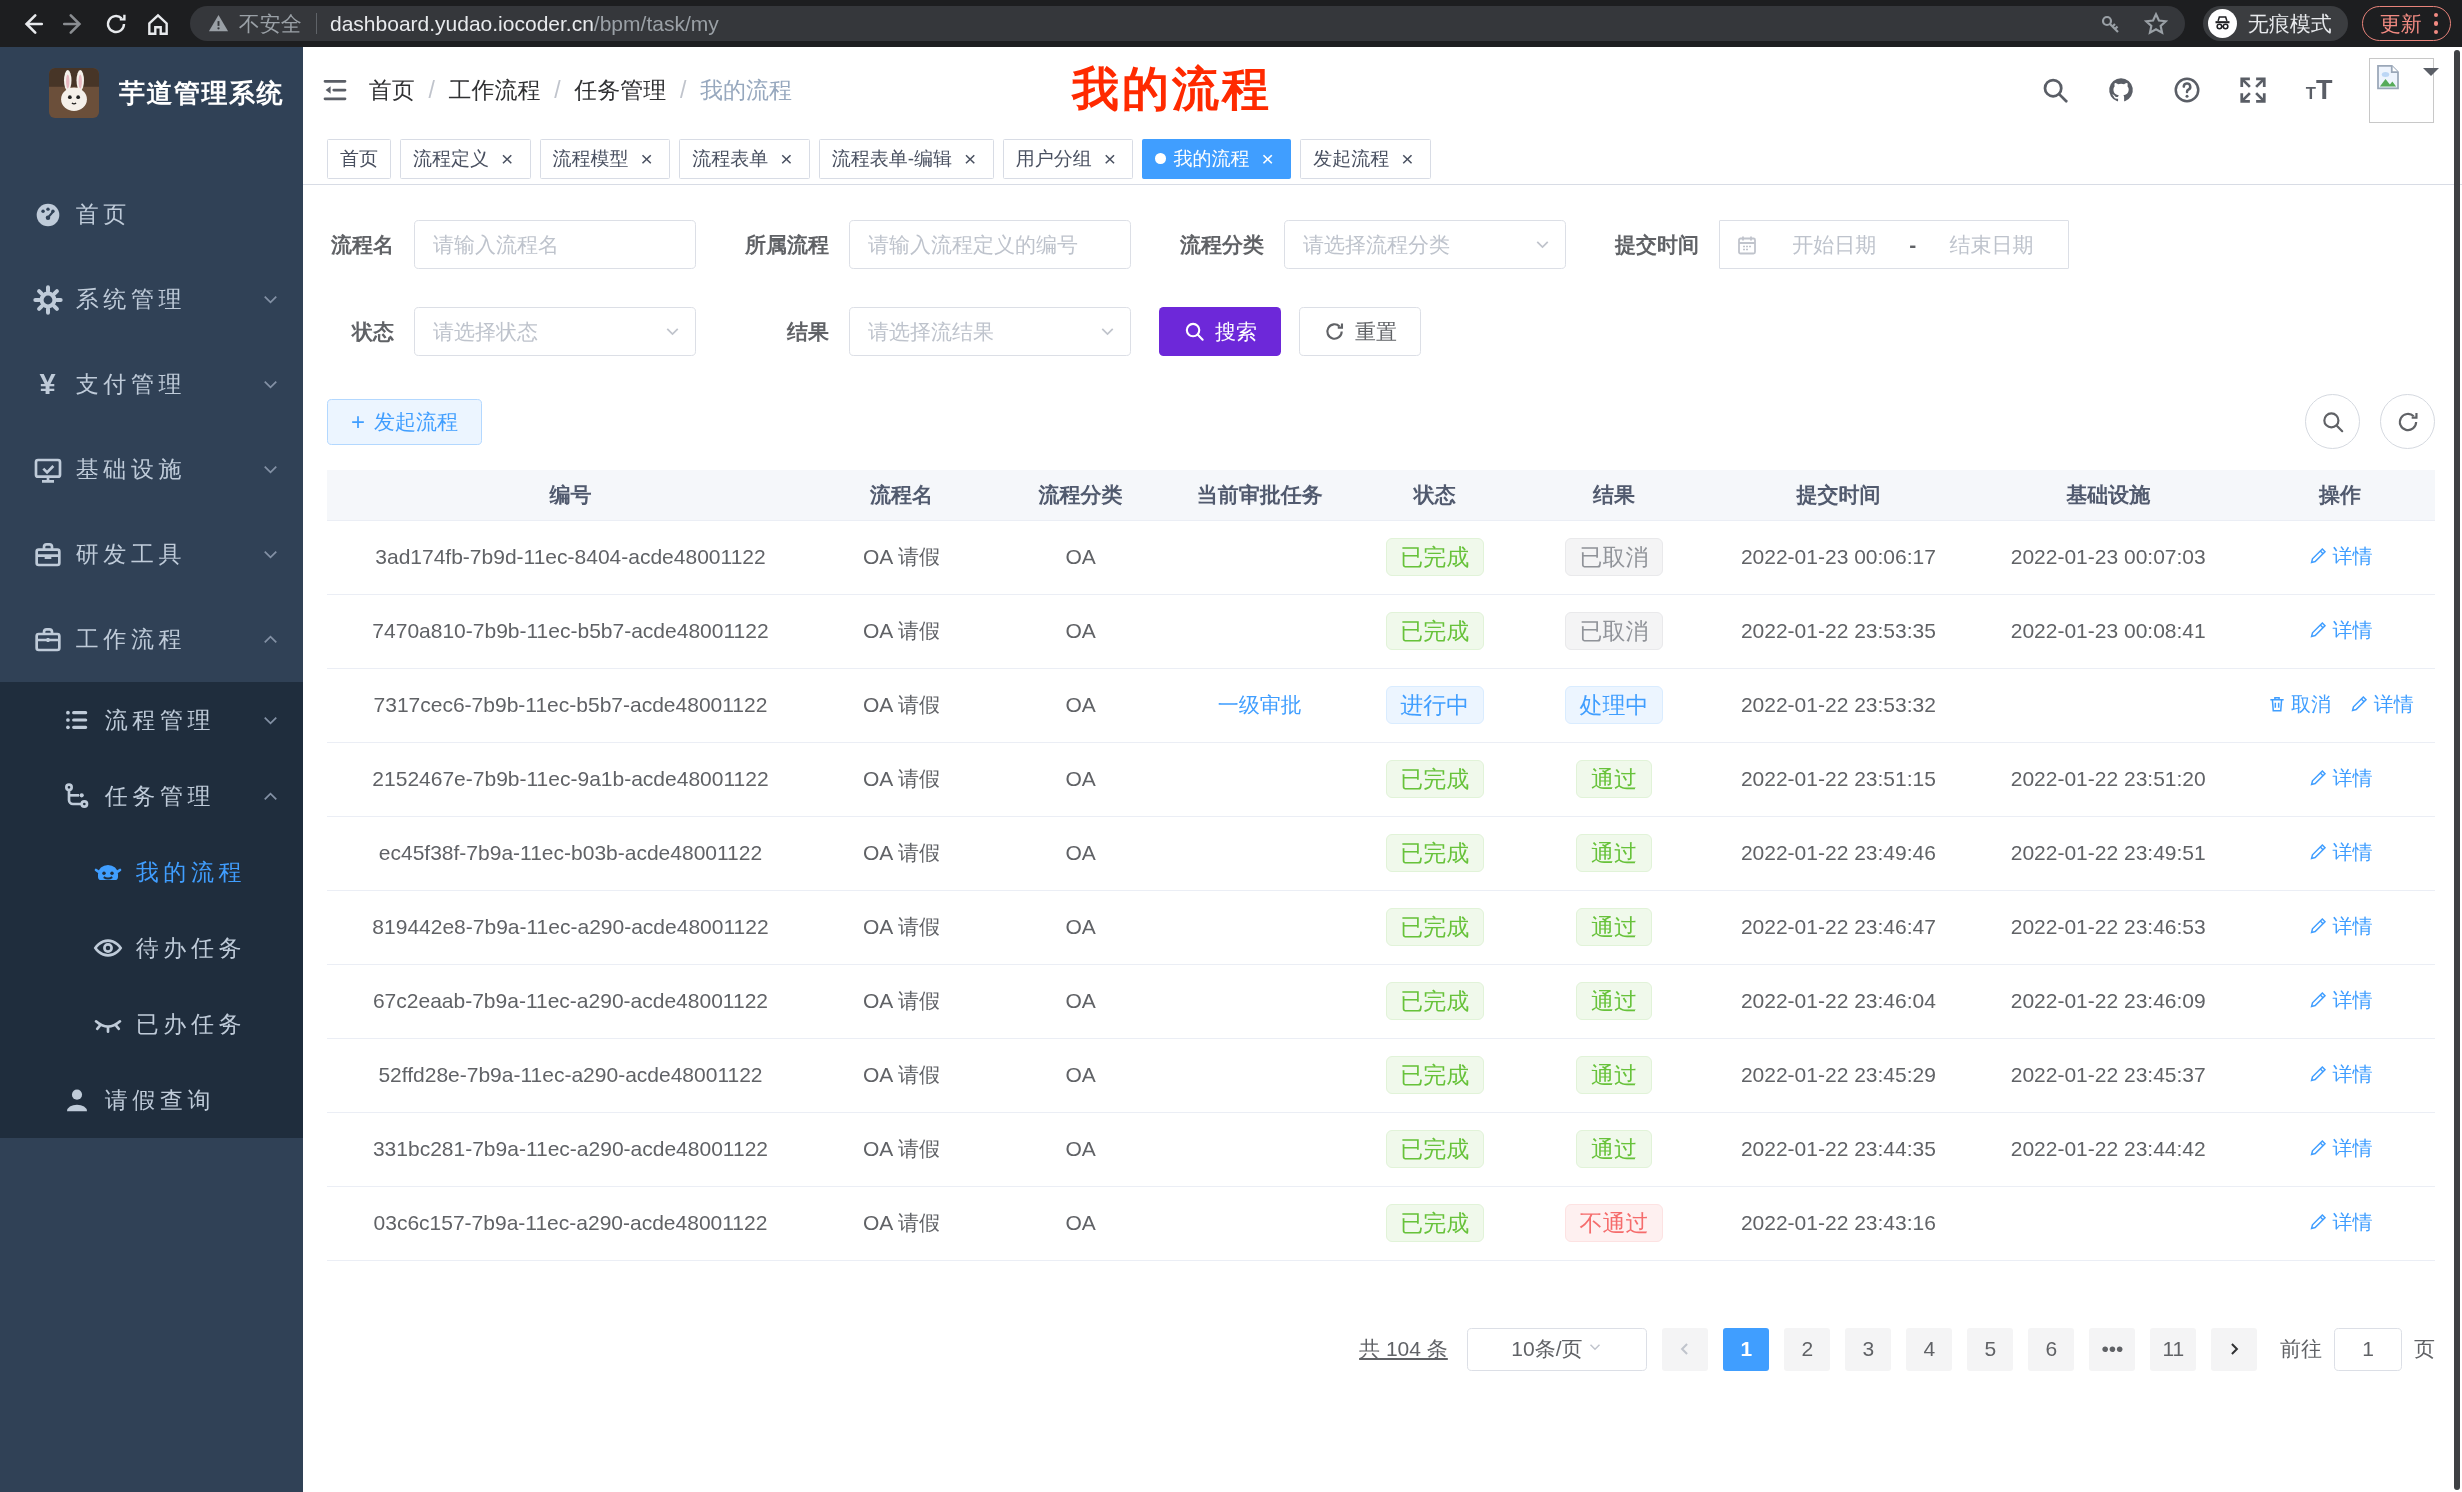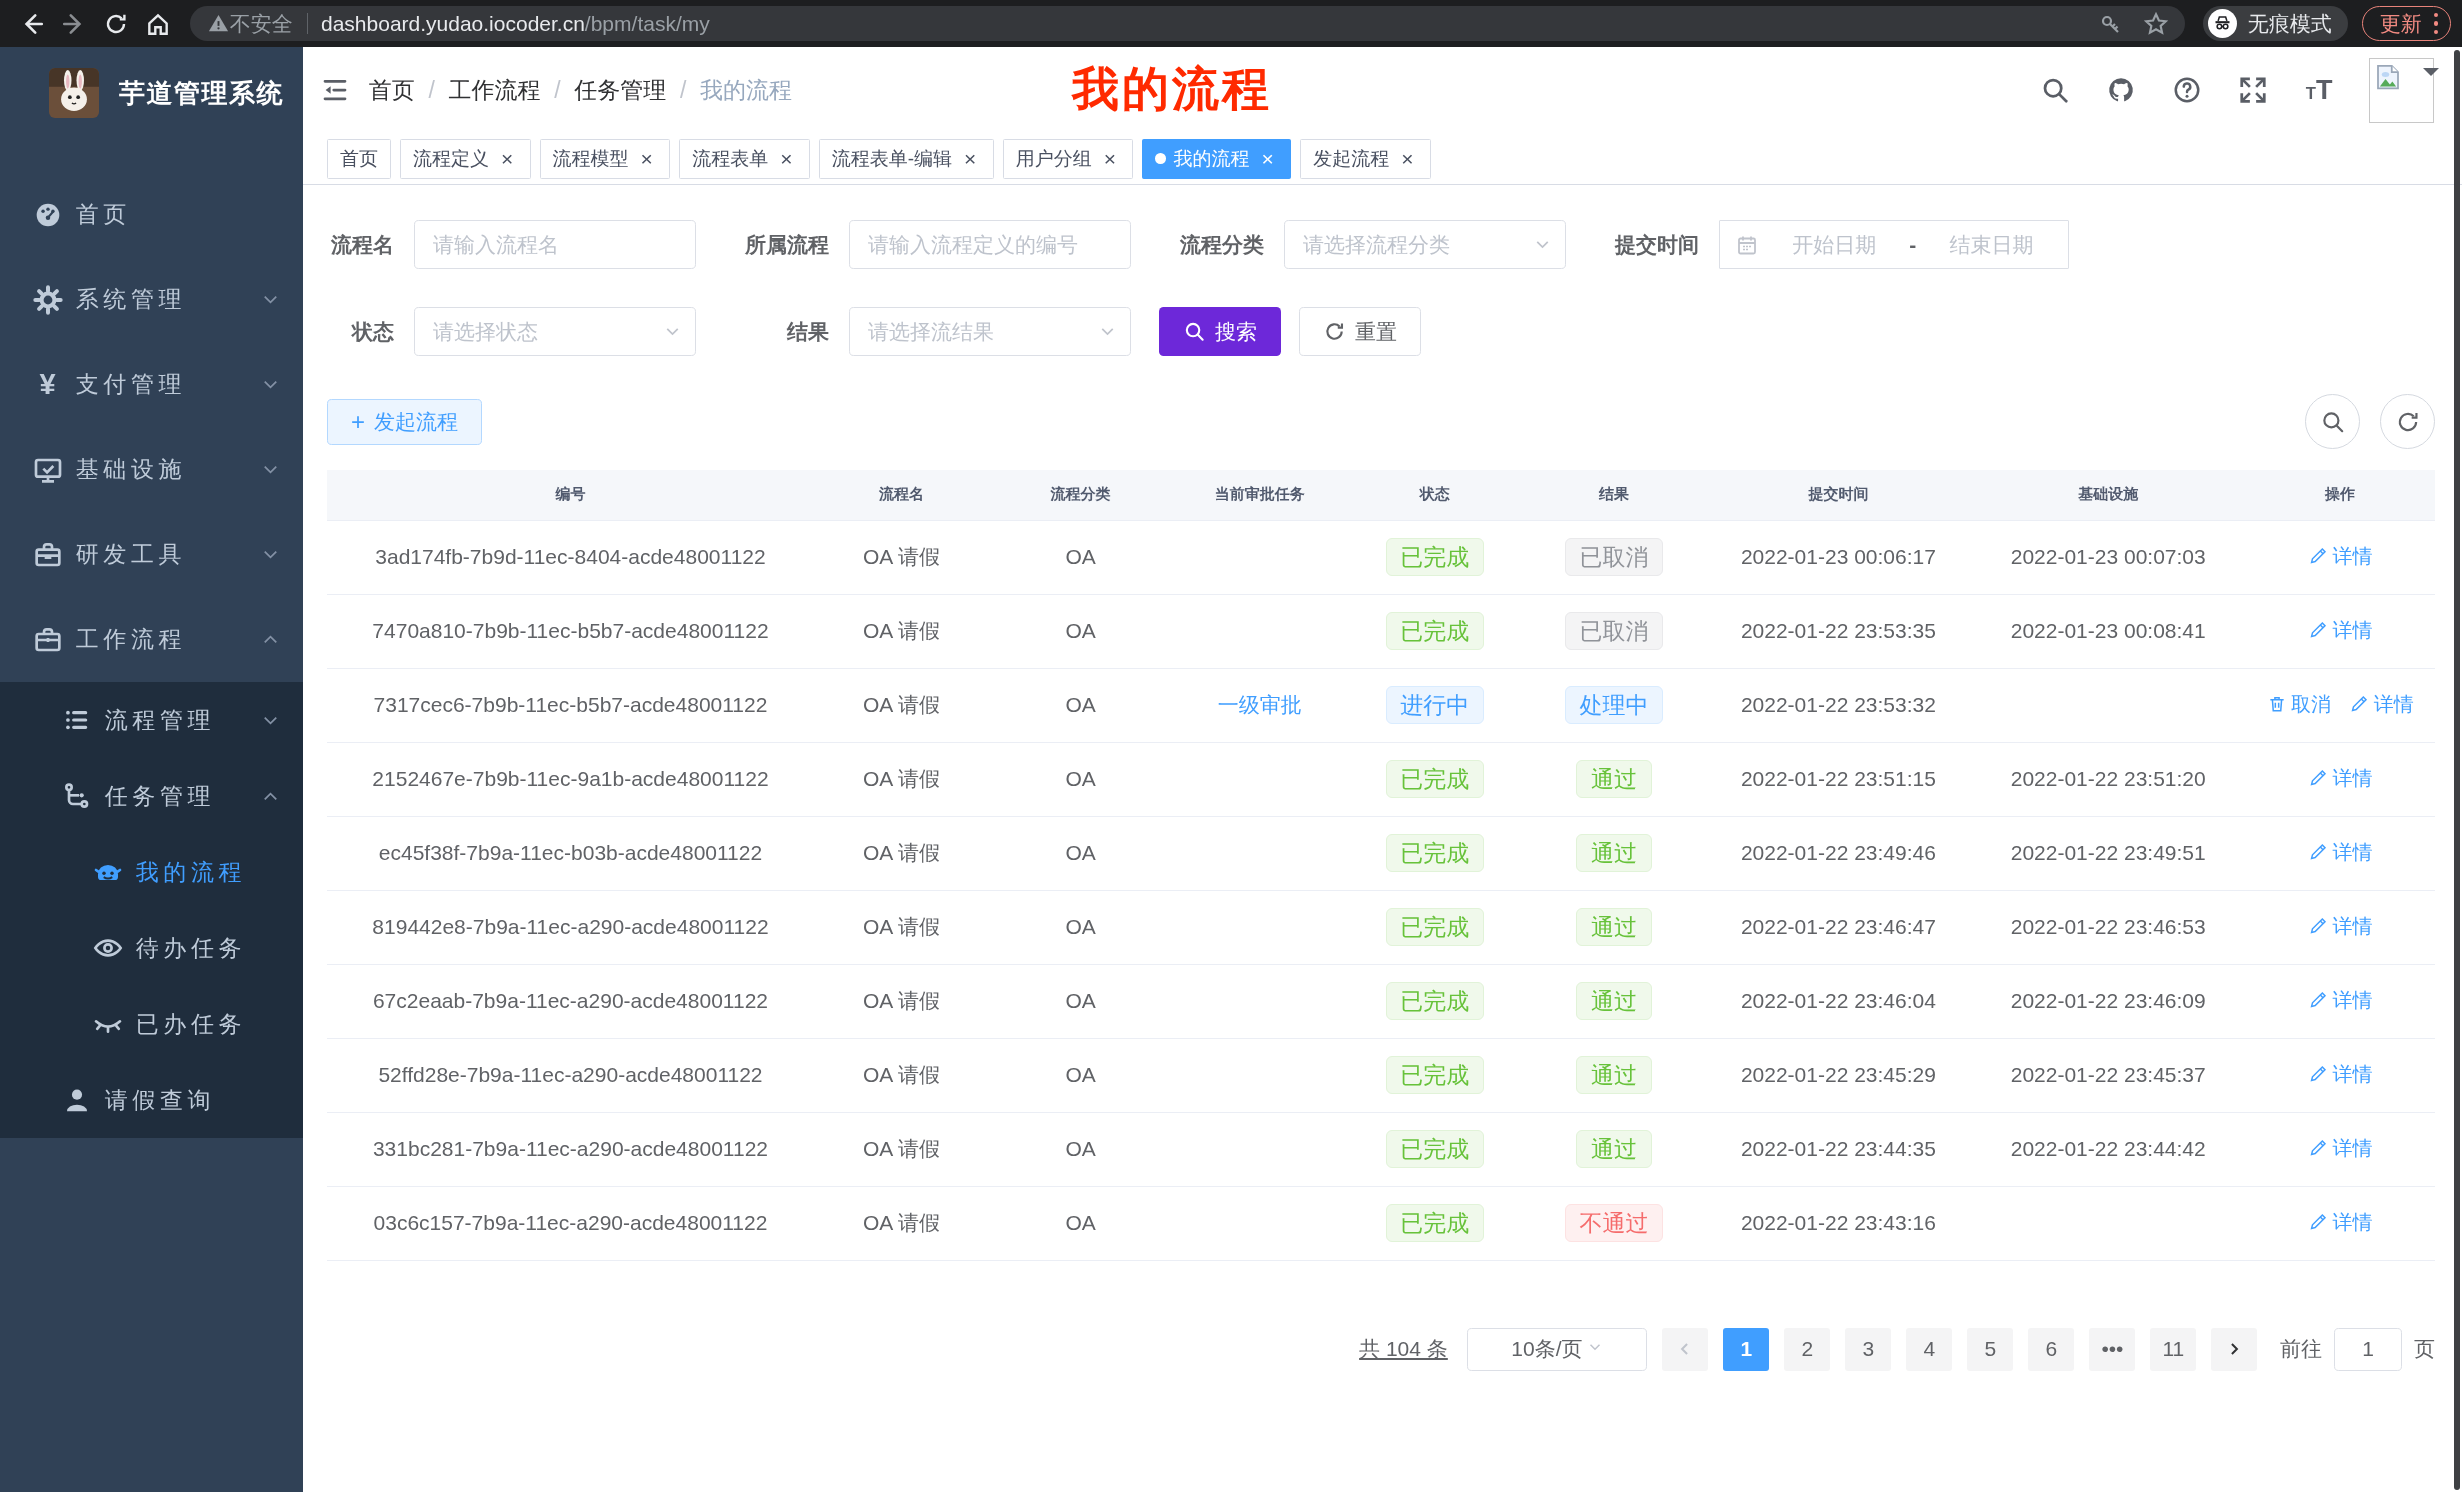--- a/index.html
+++ b/index.html
@@ -106,21 +106,21 @@
   .plus-glyph { font-size:24px; line-height:23px; }
 
   .toolbar-row { display:flex; align-items:center; justify-content:space-between; margin-bottom:21px; }
   .circle-btns { display:flex; gap:20px; }
   .circle-btn { width:55px; height:55px; border-radius:50%; border:0.8px solid #d5d9e0; background:#fff;
     display:flex; align-items:center; justify-content:center; cursor:pointer; }
   .circle-btn svg { width:26px; height:26px; }
 
   
   table { width:100%; border-collapse:collapse; table-layout:fixed; }
-  th { height:50px; background:#f5f7fa; color:#515a6e; font-size:15px; font-weight:700; text-align:center; }
+  th { height:50px; background:#f5f7fa; color:#515a6e; font-size:21px; font-weight:700; text-align:center; }
   td { height:74px; border-bottom:0.8px solid #ebeef5; color:#606266; font-size:21px; text-align:center;
     white-space:nowrap; overflow:hidden; }
   tbody tr:first-child td { border-top:0.8px solid #ebeef5; }
   .tag { display:inline-block; height:38px; line-height:37px; padding:0 13.7px; border-radius:6px;
     font-size:23px; border:0.8px solid transparent; }
   .tag.success { color:#67c23a; background:#f0f9eb; border-color:#e1f3d8; }
   .tag.info    { color:#909399; background:#f4f4f5; border-color:#e9e9eb; }
   .tag.primary { color:#409eff; background:#ecf5ff; border-color:#d9ecff; }
   .tag.danger  { color:#f56c6c; background:#fef0f0; border-color:#fde2e2; }
   .task-link { color:#409eff; cursor:pointer; }
@@ -175,21 +175,21 @@
       <svg viewBox="0 0 24 24" width="26" height="26">
           <path d="M4 11.5L12 4l8 7.5V21h-5.5v-6h-5v6H4Z" fill="none" stroke="#e8eaed" stroke-width="2.2"></path>
         </svg>
     </span>
     <div class="omnibox">
       <svg viewBox="0 0 24 24" width="23" height="23">
           <path d="M12 3L22 20H2Z" fill="#9aa0a6"></path>
           <path d="M12 9.5v5" stroke="#35373b" stroke-width="2"></path>
           <circle cx="12" cy="17" r="1.2" fill="#35373b"></circle>
         </svg>
-      <span style="">不安全</span>
+      <span style="margin-left:9px">不安全</span>
       <span class="omni-sep"></span>
       <span class="url-host">dashboard.yudao.iocoder.cn</span>
         <span class="url-path">/bpm/task/my</span>
       <span class="omni-right">
         <svg viewBox="0 0 24 24" width="24" height="24">
             <circle cx="8" cy="9" r="4" fill="none" stroke="#9aa0a6" stroke-width="2.2"></circle>
             <path d="M11 12l8 8 M16 17l2.5-2.5 M13.5 14.5l2.5-2.5" stroke="#9aa0a6" stroke-width="2.2"></path>
           </svg>
         <svg viewBox="0 0 24 24" width="26" height="26">
             <path d="M12 3l2.7 5.8 6.3.7-4.7 4.3 1.3 6.2L12 16.8 6.4 20l1.3-6.2L3 9.5l6.3-.7Z" fill="none" stroke="#9aa0a6" stroke-width="2"></path>

